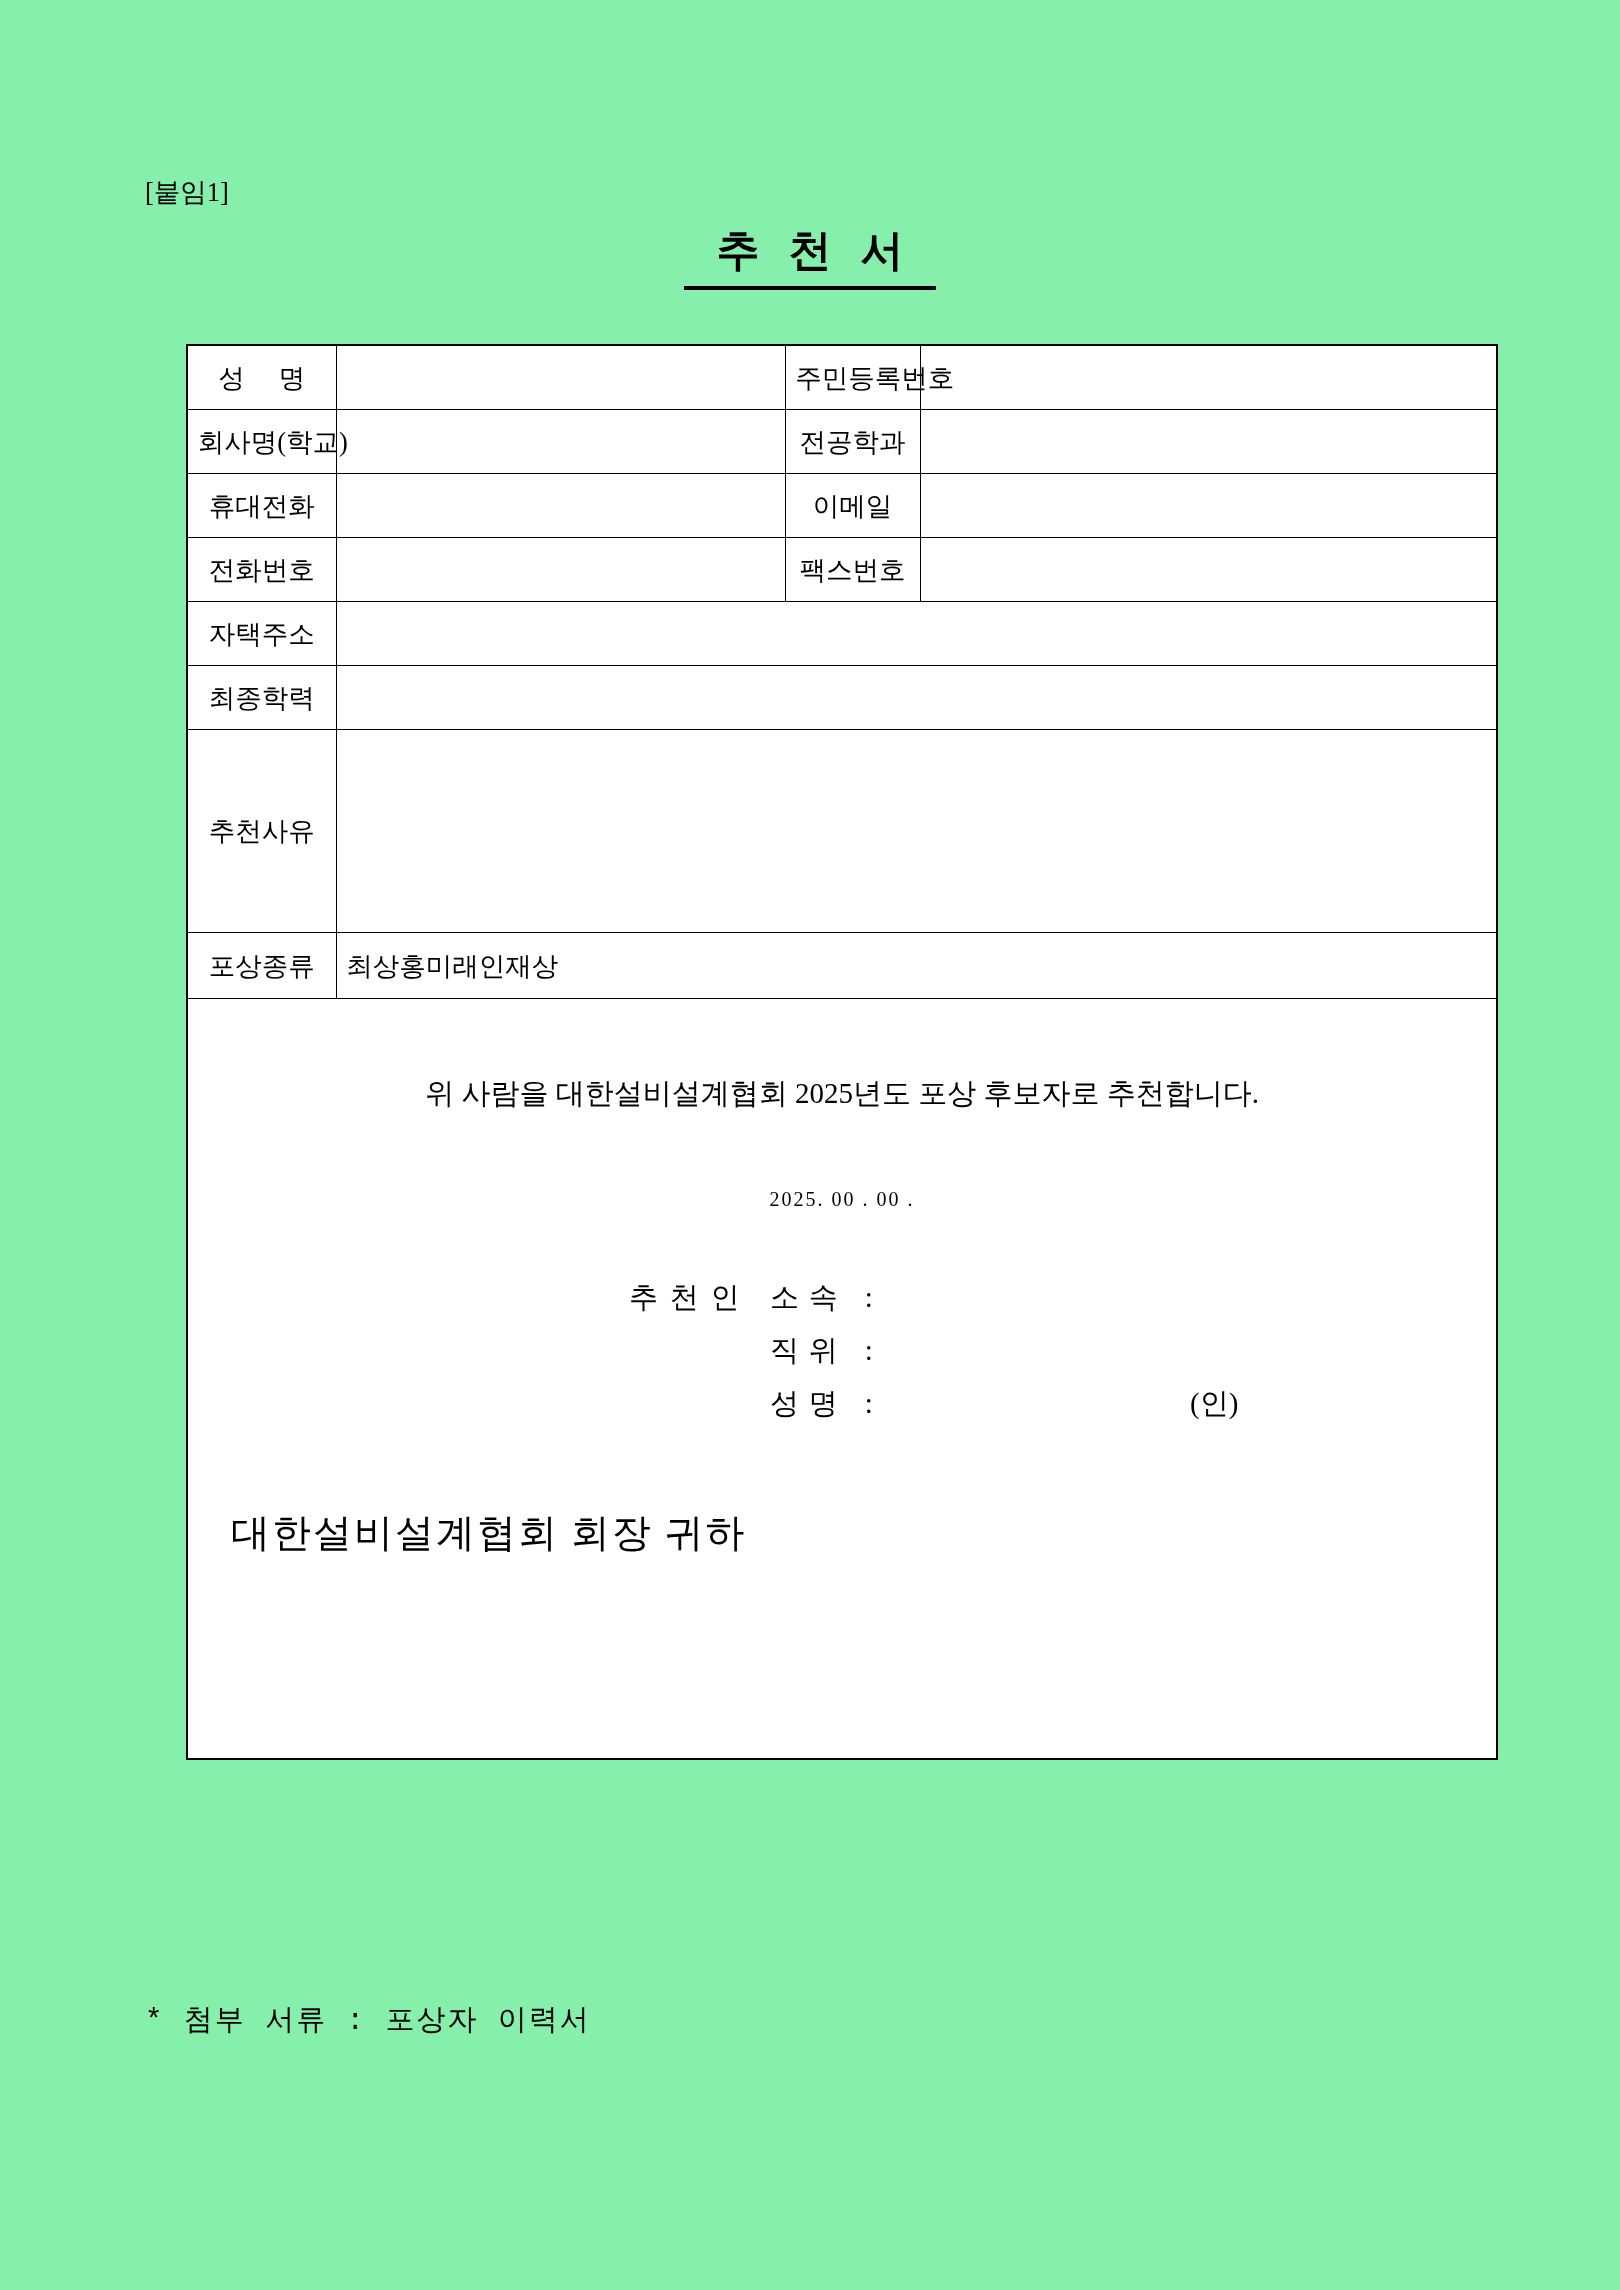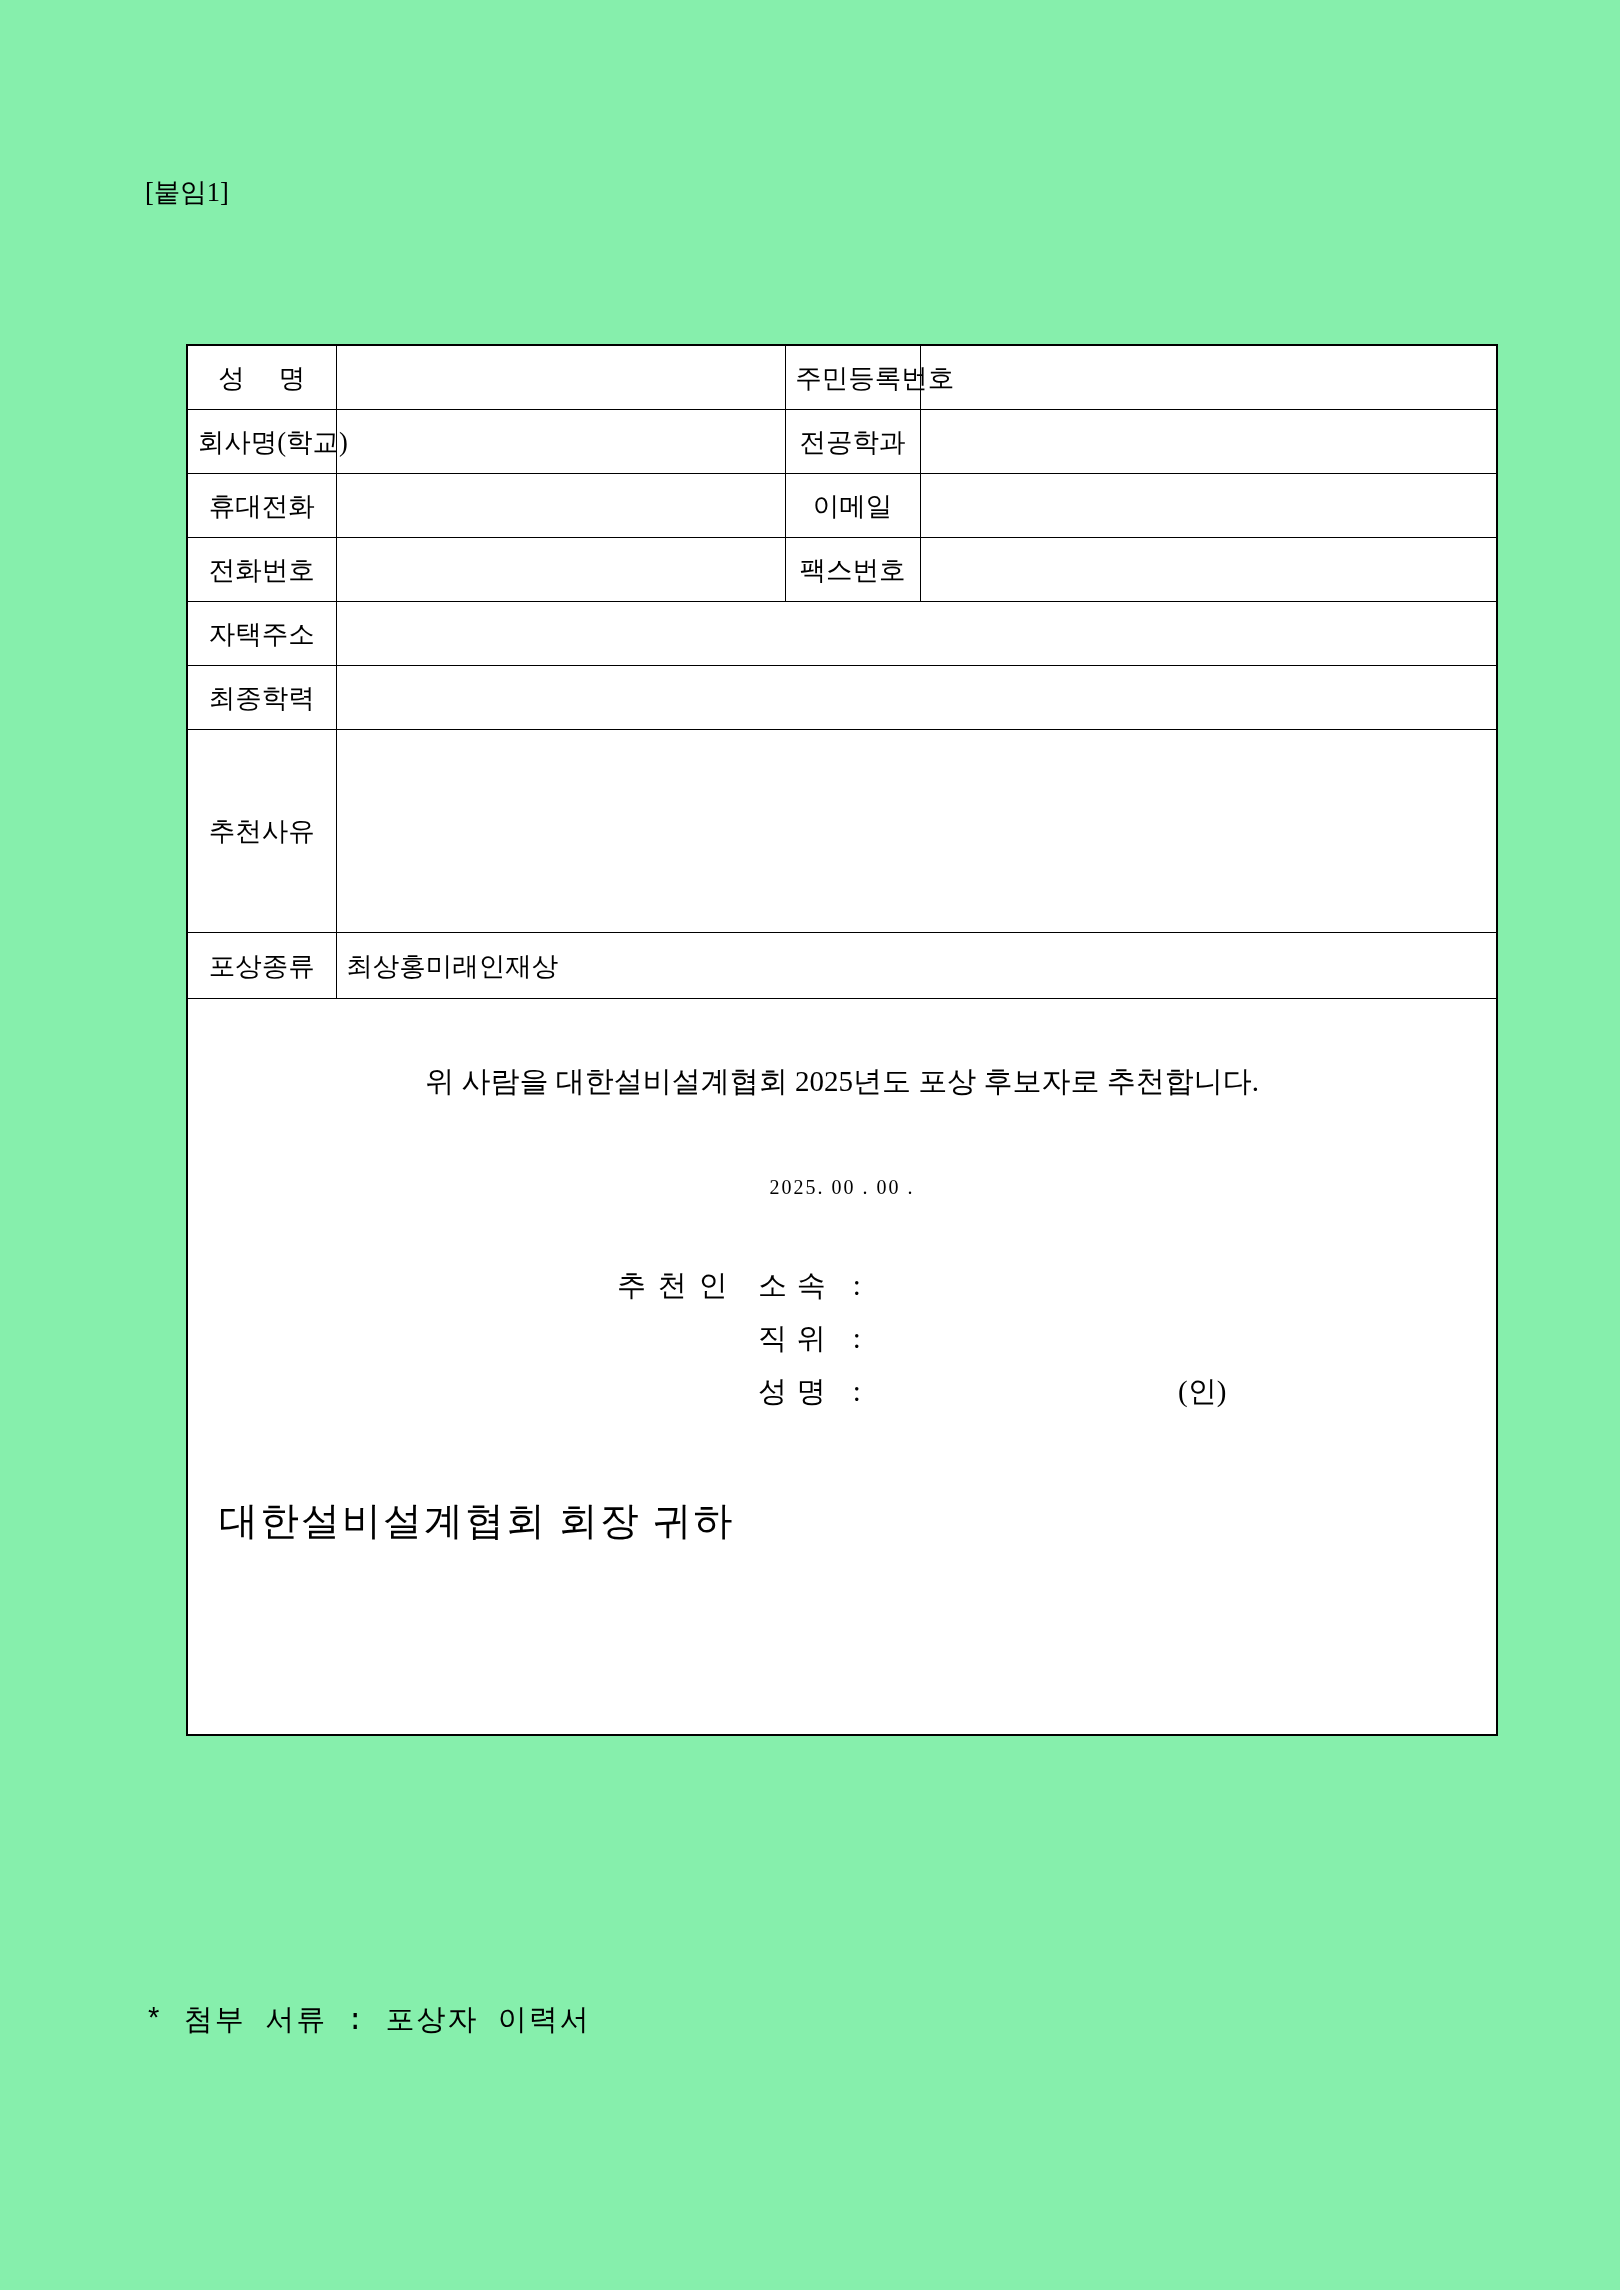--- a/index.html
+++ b/index.html
@@ -80,21 +80,21 @@
   .row-wide td { height: 63px; }
   .row-reason td { height: 202px; }
   .row-award td { height: 65px; }
 
   .reason-label { vertical-align: middle; text-align: center; }
 
   
   .stmt-cell {
     height: 735px;
     vertical-align: top;
-    padding: 0 !important;
+    padding: 12px !important;
     position: relative;
   }
   .stmt-inner {
     position: relative;
     width: 100%;
     height: 735px;
   }
   .stmt-line {
     position: absolute;
     left: 0;
@@ -156,20 +156,23 @@
     font-family: Liberation Mono, monospace;
   }
 </style>
 </head>
 <body>
 
 <div class="page">
 
   <div class="attach-tag">[붙임1]</div>
 
+  <div class="doc-title-wrap">
+    <span class="doc-title">추천서</span>
+  </div>
 
   <table class="form-table">
     <colgroup>
       <col style="width:149px">
       <col style="width:449px">
       <col style="width:135px">
       <col style="width:577px">
     </colgroup>
     <tbody>
 

